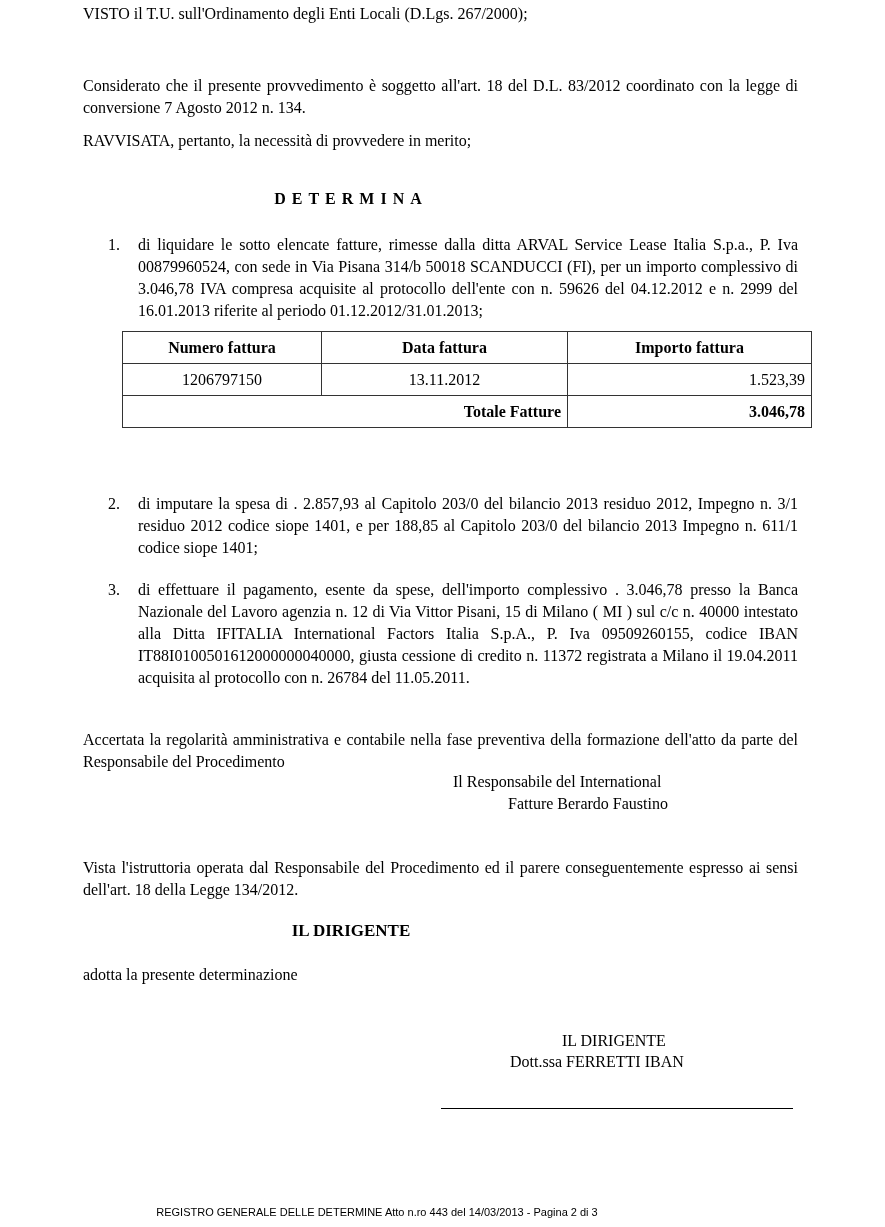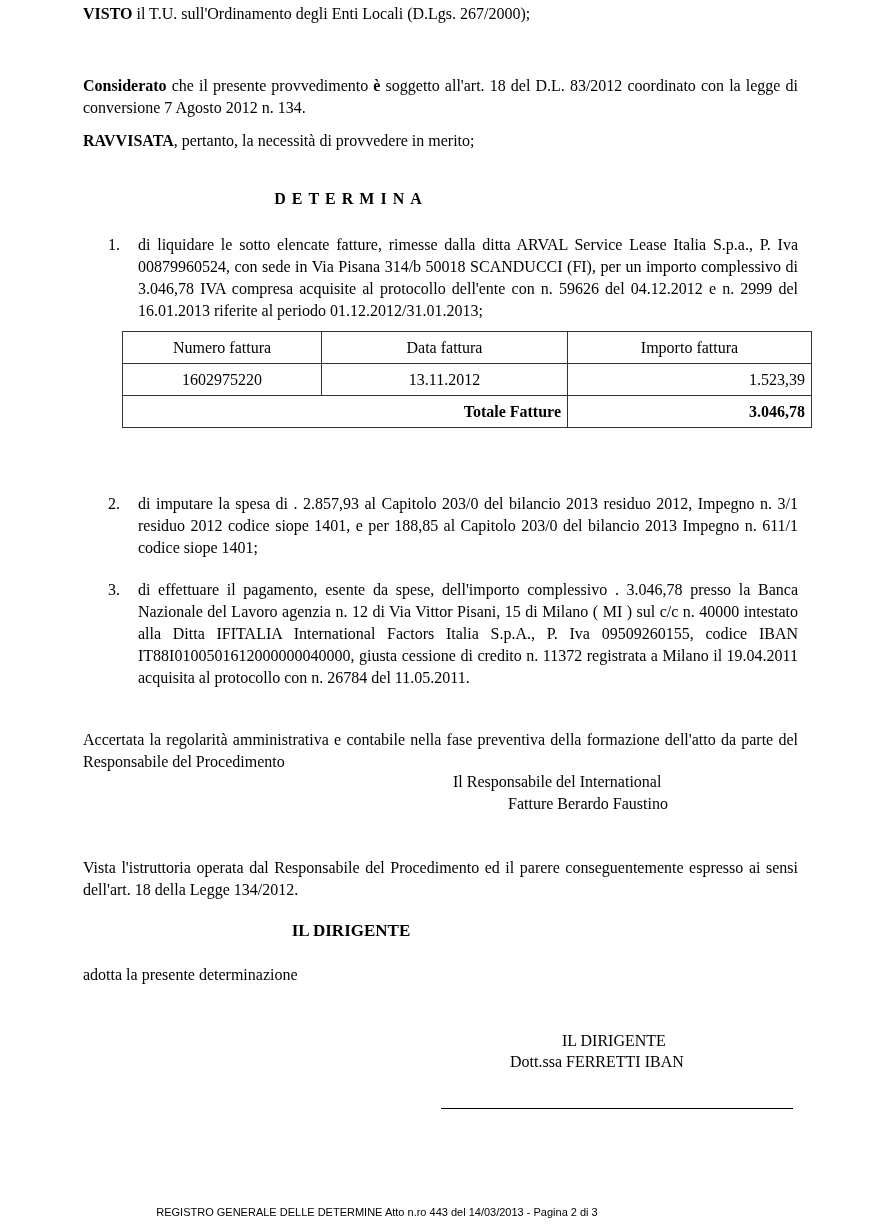--- a/index.html
+++ b/index.html
@@ -2,36 +2,36 @@
 <html><head>
 <meta charset="utf-8">
 <style>
   html, body { margin: 0; padding: 0; background: #ffffff; }
   body {
     width: 885px; height: 1227px; position: relative; overflow: hidden;
     font-family: "Liberation Serif", serif; color: #000; font-size: 16px;
   }
   .abs { position: absolute; }
   .para { left: 83px; width: 715px; line-height: 22px; text-align: justify; }
-  .para b { font-weight: bold; }
+  .para b { font-weight: normal; }
   .heading {
     left: 0; width: 702px; text-align: center; font-weight: bold;
   }
   .determina { letter-spacing: 6px; top: 190px; font-size: 16px; }
   .list-item { left: 108px; width: 690px; line-height: 22px; }
   .list-item .num { position: absolute; left: 0; top: 0; }
   .list-item .txt { margin-left: 30px; text-align: justify; display: block; }
   table.invoices {
     position: absolute; left: 122px; top: 331px; width: 690px;
     border-collapse: collapse; font-size: 16px;
   }
   table.invoices td, table.invoices th {
     border: 1px solid #333; height: 31px; padding: 0 6px;
   }
-  table.invoices th { font-weight: normal; text-align: center; }
+  table.invoices th { font-weight: bold; text-align: center; }
   .c1 { width: 186px; text-align: center; }
   .c2 { width: 233px; text-align: center; }
   .c3 { text-align: right; }
   .tot-label { text-align: right; font-weight: bold; }
   .tot-val { text-align: right; font-weight: bold; }
   .sign { line-height: 22px; }
   .footer {
     left: 0; width: 754px; top: 1206px; text-align: center;
     font-family: "Liberation Sans", sans-serif; font-size: 11px;
   }
@@ -60,21 +60,21 @@
 </div>
 
 <table class="invoices">
   <tbody>
       <tr>
     <th class="c1">Numero fattura</th>
     <th class="c2">Data fattura</th>
     <th>Importo fattura</th>
   </tr>
   <tr>
-    <td class="c1">1602975220</td>
+    <td class="c1">1206797150</td>
     <td class="c2">13.11.2012</td>
     <td class="c3">1.523,39</td>
   </tr>
   <tr>
     <td colspan="2" class="tot-label">Totale Fatture</td>
     <td class="tot-val">3.046,78</td>
   </tr>
 </tbody>
   </table>
 

